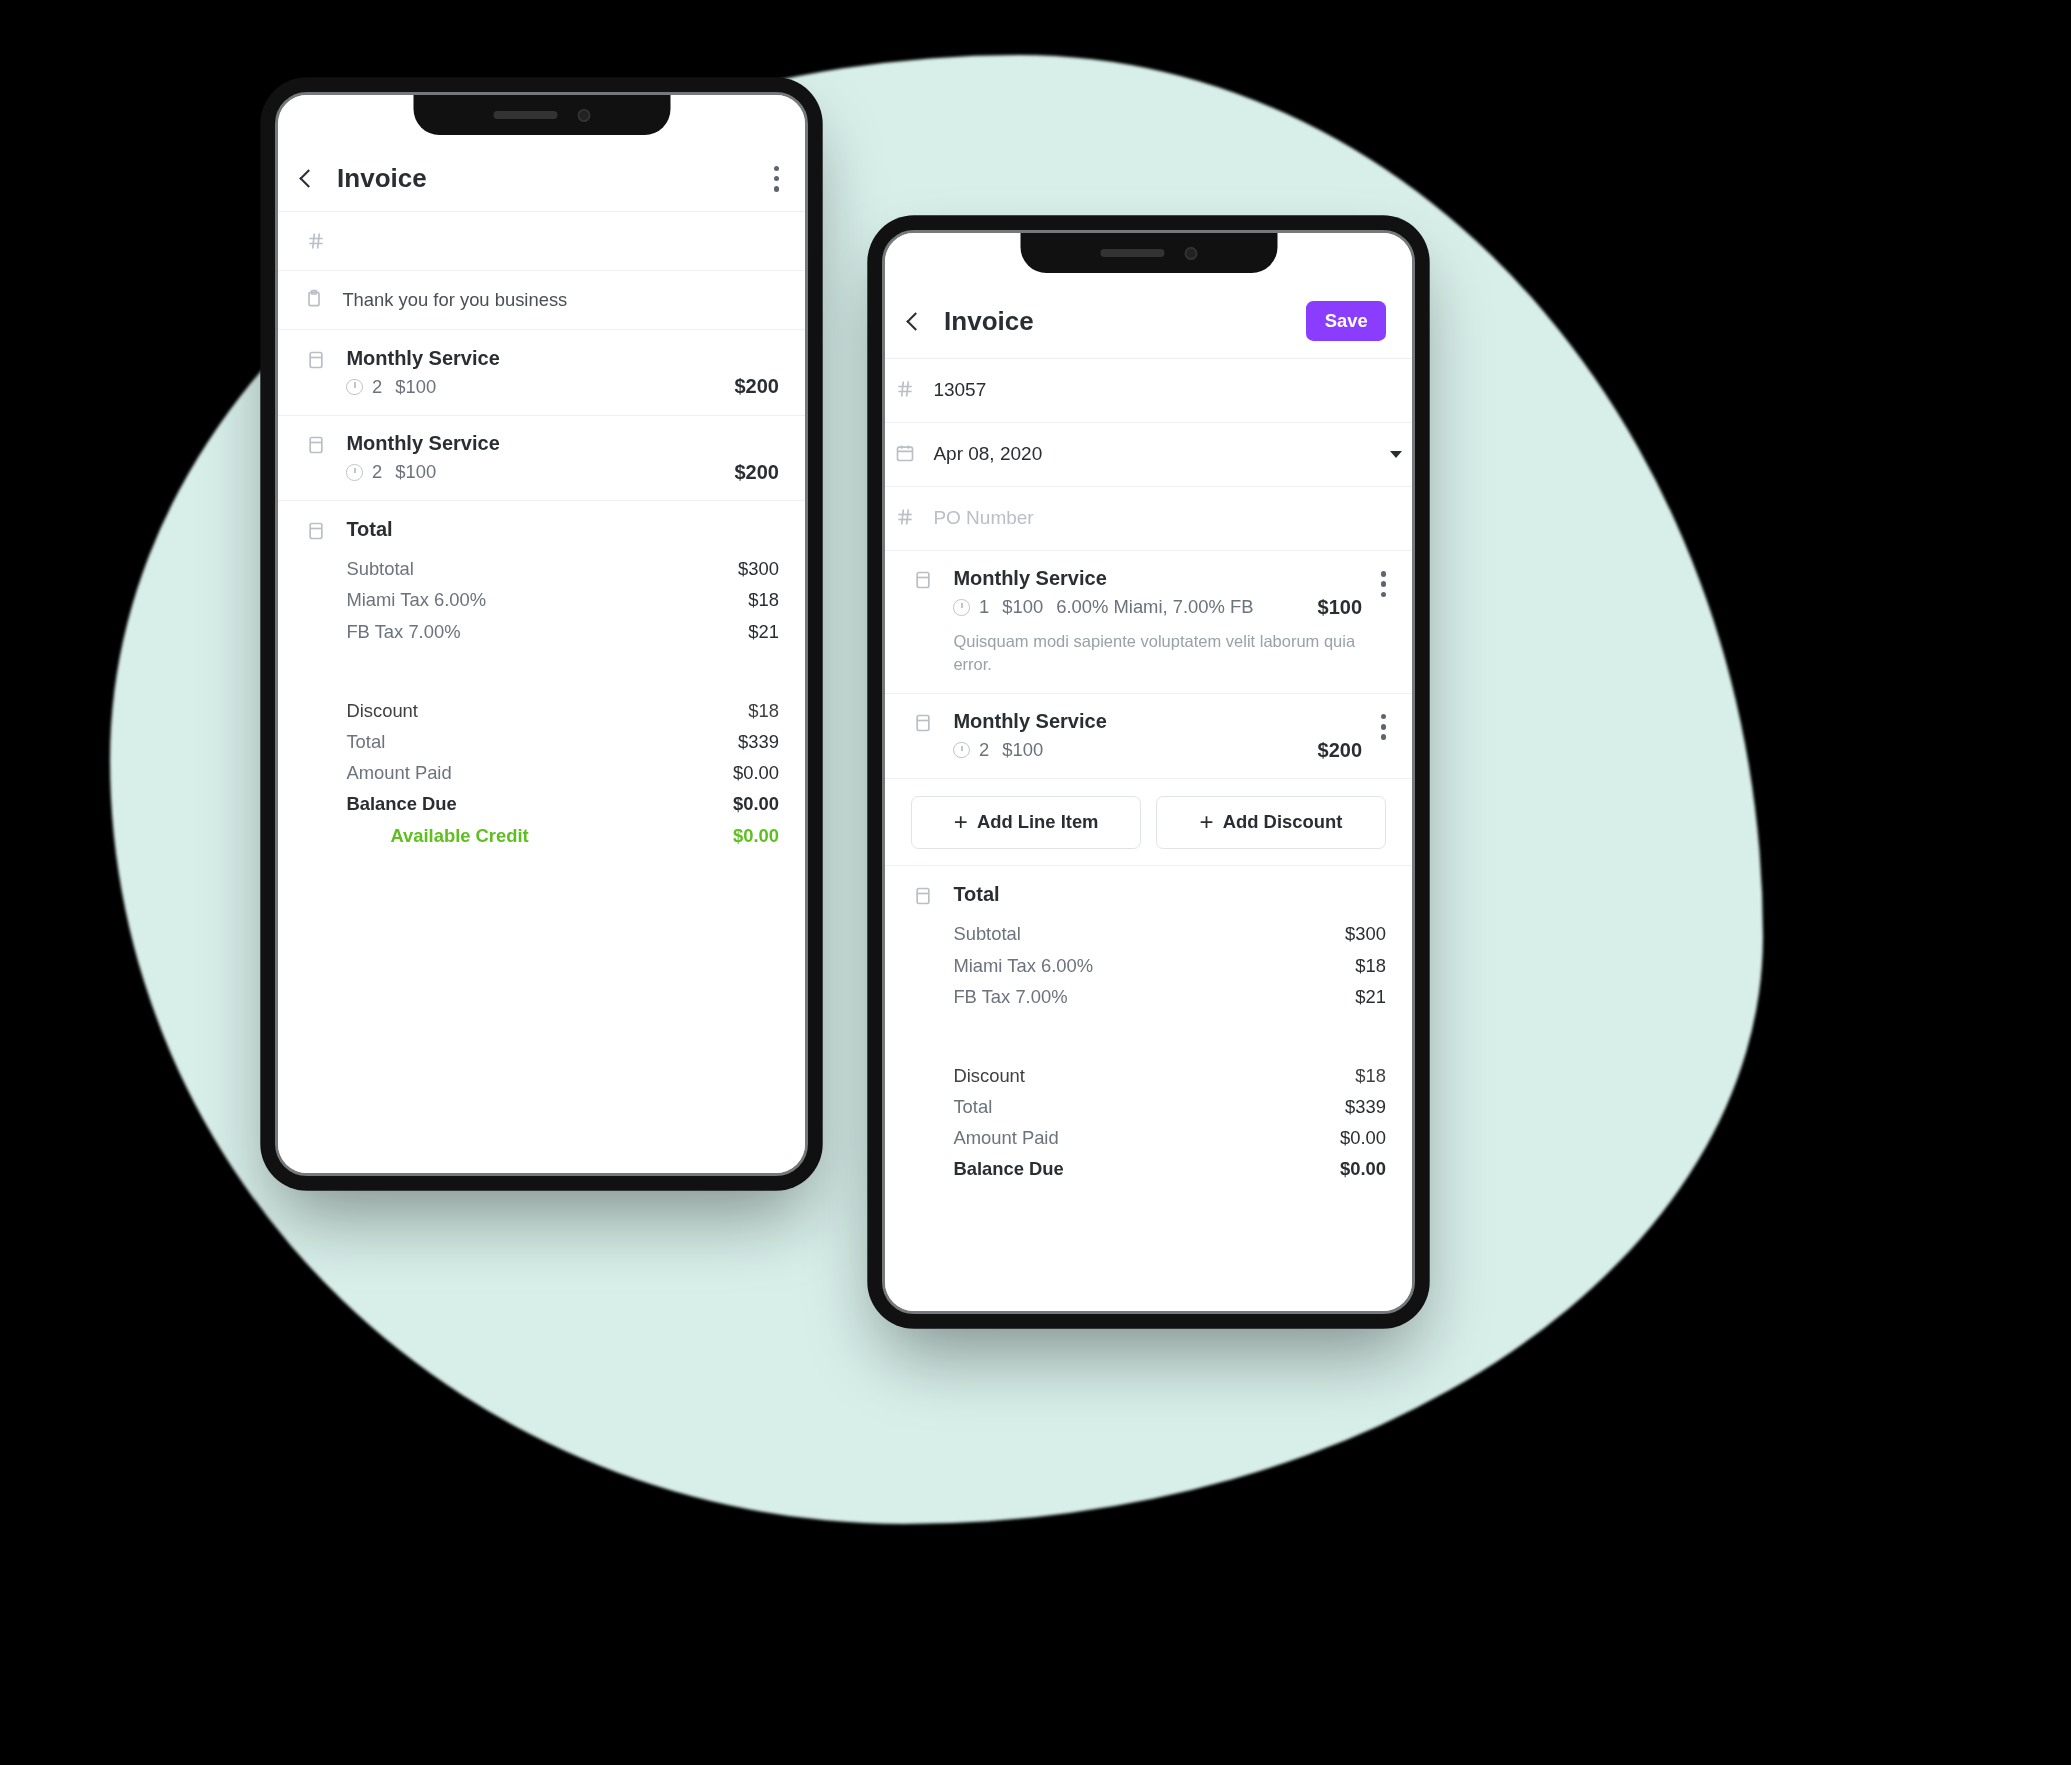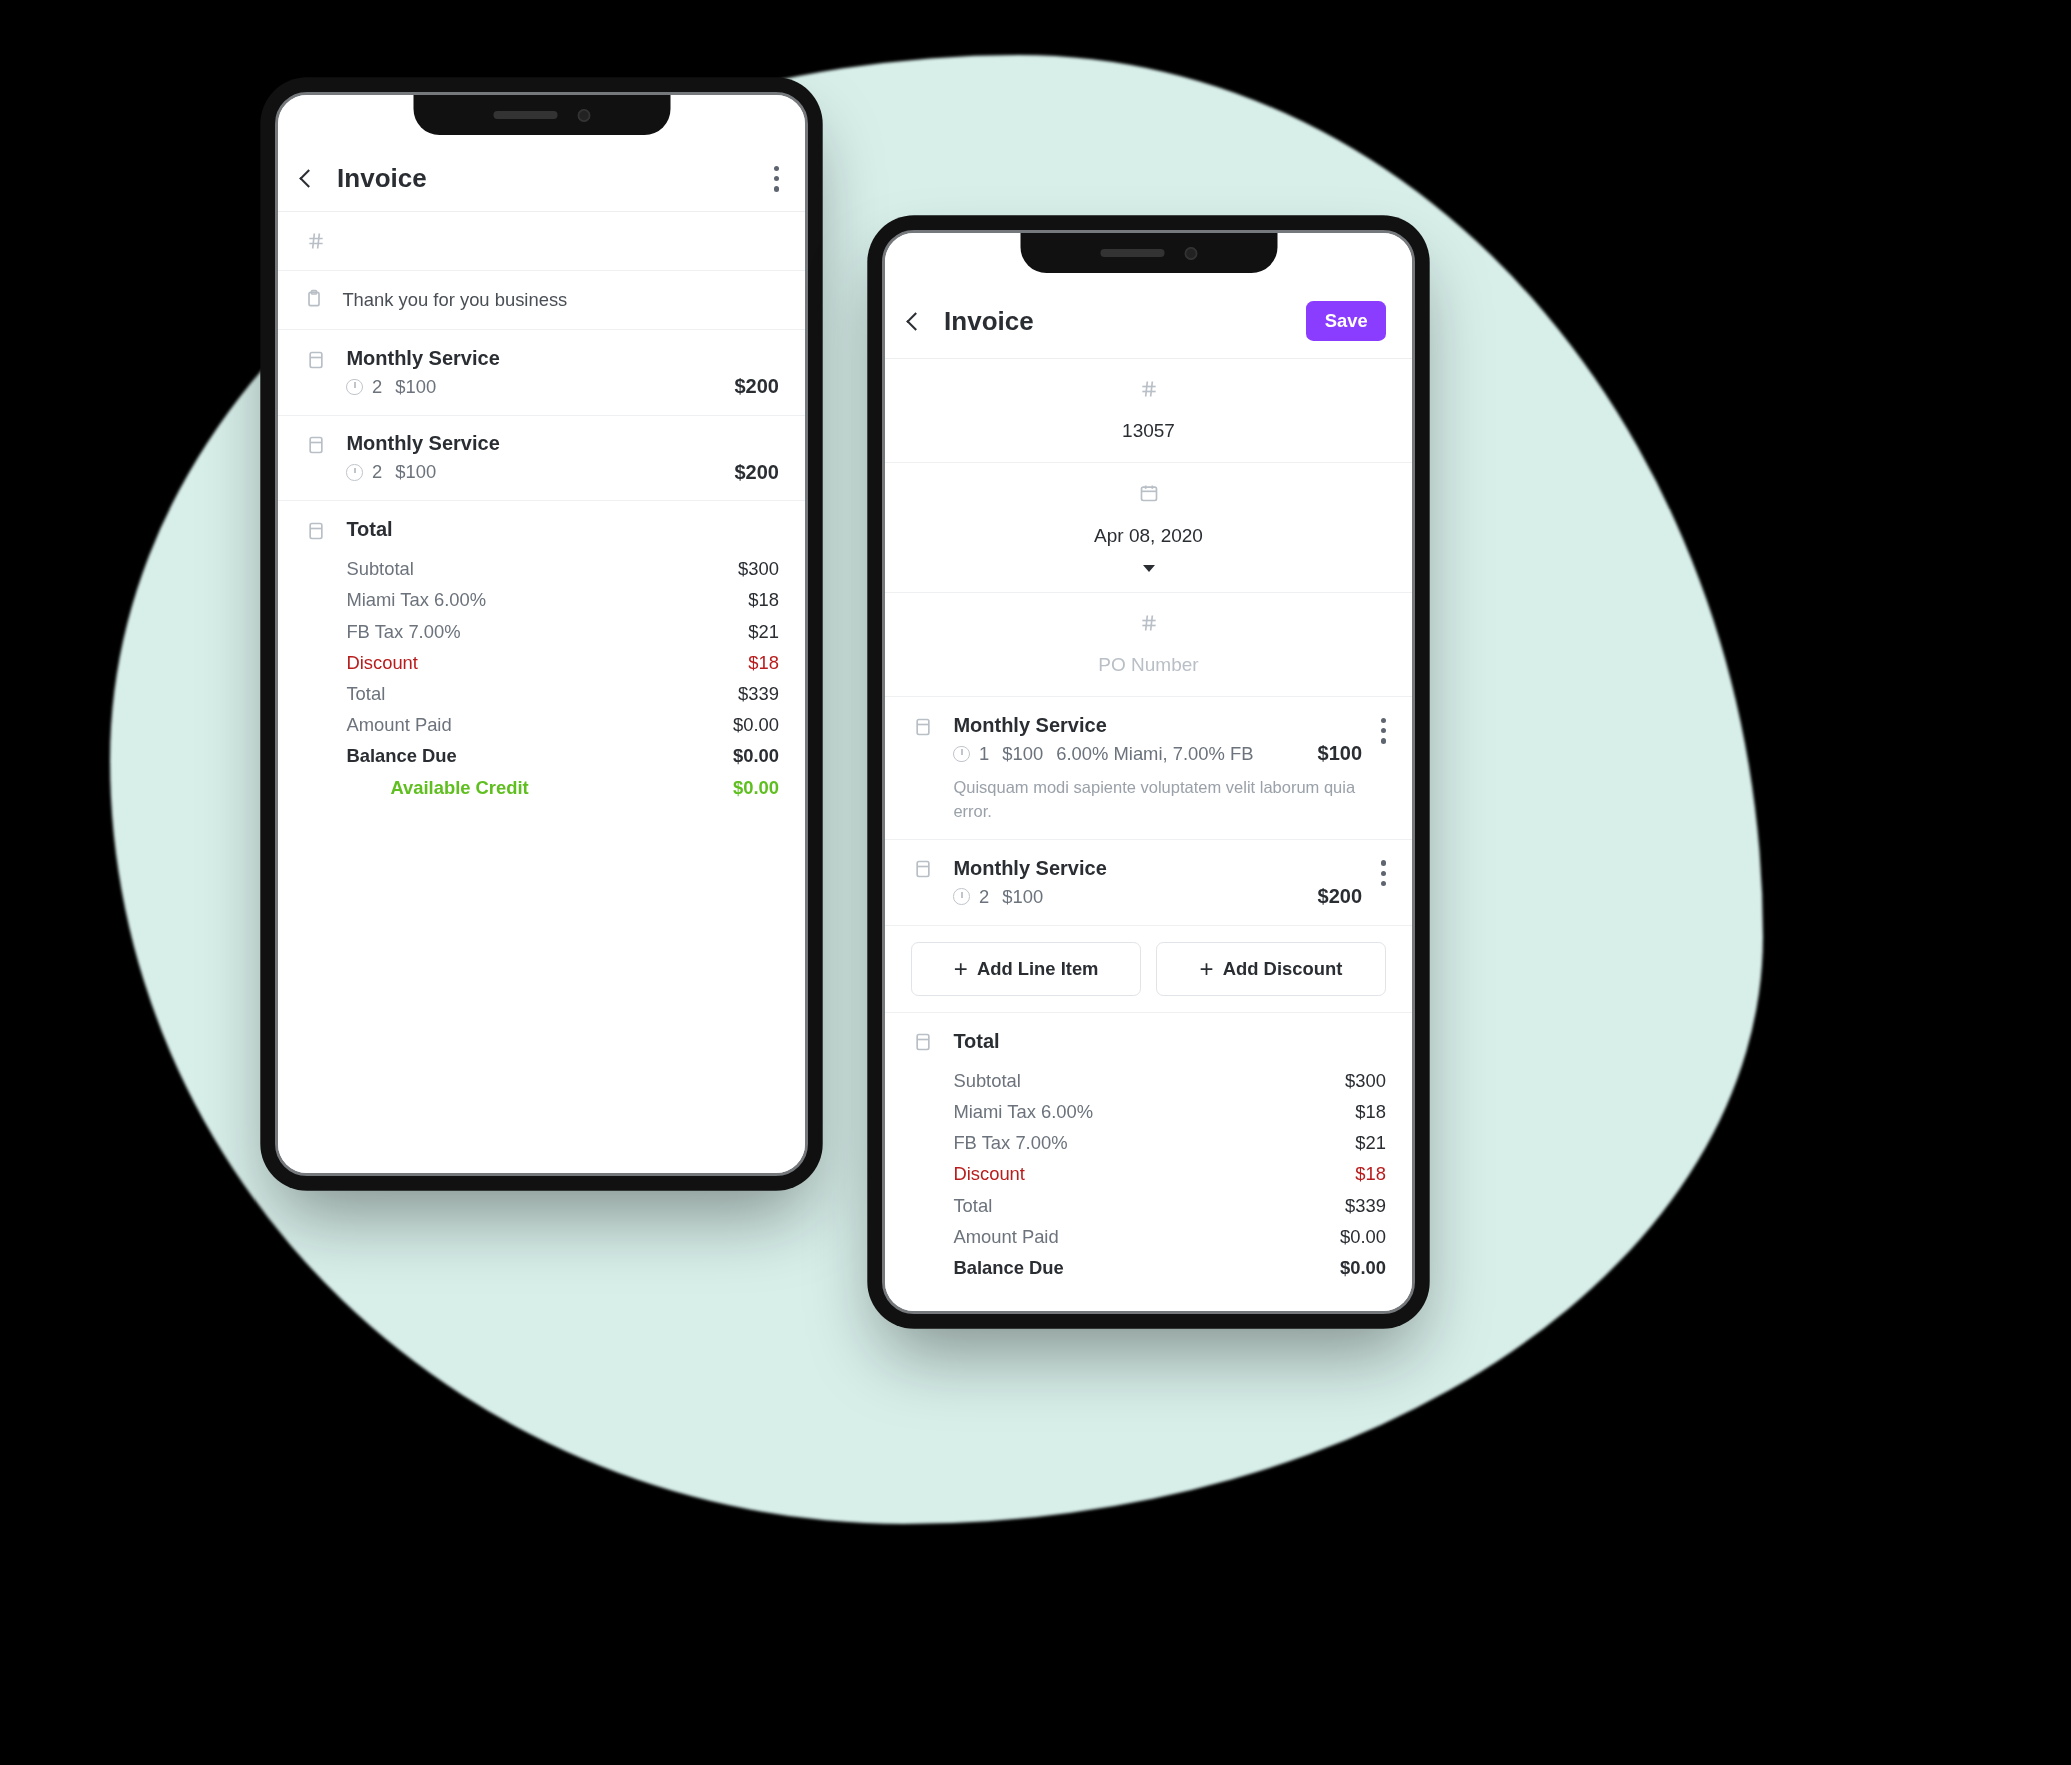--- a/index.html
+++ b/index.html
@@ -110,30 +110,30 @@
   .btn-save {
     background:#8b3dff; color:#fff; font-weight:600;
     font-size:18.4px; padding:9.2px 18.4px; border-radius:7.3px;
   }
   .note-row { display:flex; align-items:center; gap:18.4px; padding:16.5px 26px; border-bottom:0.9px solid #eef0f2;}
   .note-row .txt { color:#4a4f56; font-size:18.4px; }
   .sumline { display:flex; justify-content:space-between; padding:4.6px 0; font-size:18.4px; }
   .sumline .lbl { color:#6c737c; }
   .sumline .val { color:#2a2e33; font-weight:500;}
   .sumline.bold .lbl,.sumline.bold .val { color:#2a2e33; font-weight:700; }
-  .sumline.purple .lbl,.sumline.purple .val { color:#b91c1c; }
+  .sumline.purple .lbl,.sumline.purple .val { color:#404040;margin-top:48px; }
   .sumline.green .lbl,.sumline.green .val { color:#5fbf1f; font-weight:700;margin-left:44px;}
   .total-block { padding-left:0; }
   .total-title { font-weight:700; font-size:20px; color:#2a2e33; margin-bottom:7.3px;}
   .repeat-row { display:flex; align-items:center; padding:16.5px 26px; gap:18.4px; border-bottom:0.9px solid #eef0f2;}
   .repeat-row .lbl { color:#b9bfc6; font-size:19px; flex:1; }
   .repeat-row .none { color:#b9bfc6; font-size:18.4px; margin-right:11px;}
   .toggle { width:48px; height:27.5px; border-radius:13.8px; background:#e4e7ea; position:relative;}
   .toggle::after { content:''; position:absolute; width:22px; height:22px; left:2.8px; top:2.8px; border-radius:50%; background:#c3c8cd;}
-  .field-row { display:flex; align-items:center; gap:18.4px; padding:20px 10px; border-bottom:0.9px solid #eef0f2;flex-direction:column; }
+  .field-row { display:flex; align-items:center; gap:18.4px; padding:20px 10px; border-bottom:0.9px solid #eef0f2; }
   .field-row .val { color:#2a2e33; font-size:19px; flex:1;}
   .field-row .placeholder { color:#b9bfc6; }
   .caret-down { width:0;height:0;border-left:6.4px solid transparent;border-right:6.4px solid transparent;border-top:7.3px solid #2a2e33;}
   .btn-row { display:flex; gap:14.7px; padding:16.5px 26px; border-bottom:0.9px solid #eef0f2;}
   .outlined {
     flex:1; border:0.9px solid #e0e3e7; border-radius:7.3px; padding:14.7px;
     font-size:18.4px; font-weight:600; color:#2a2e33;
     display:flex; align-items:center; justify-content:center; gap:9.2px;
   }
   .plus { font-size:24px; font-weight:300; line-height:16.5px;}

